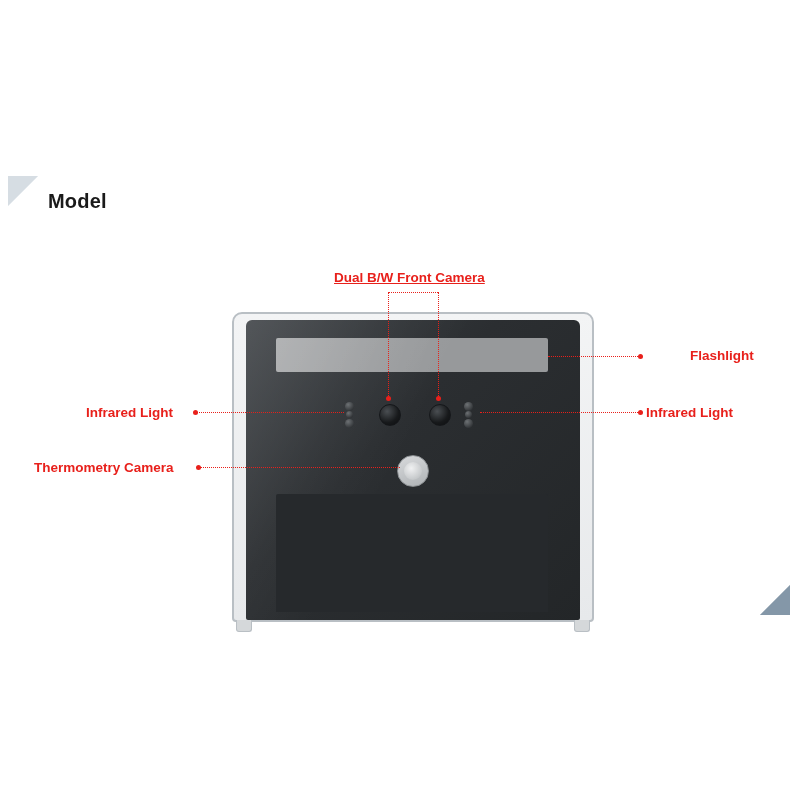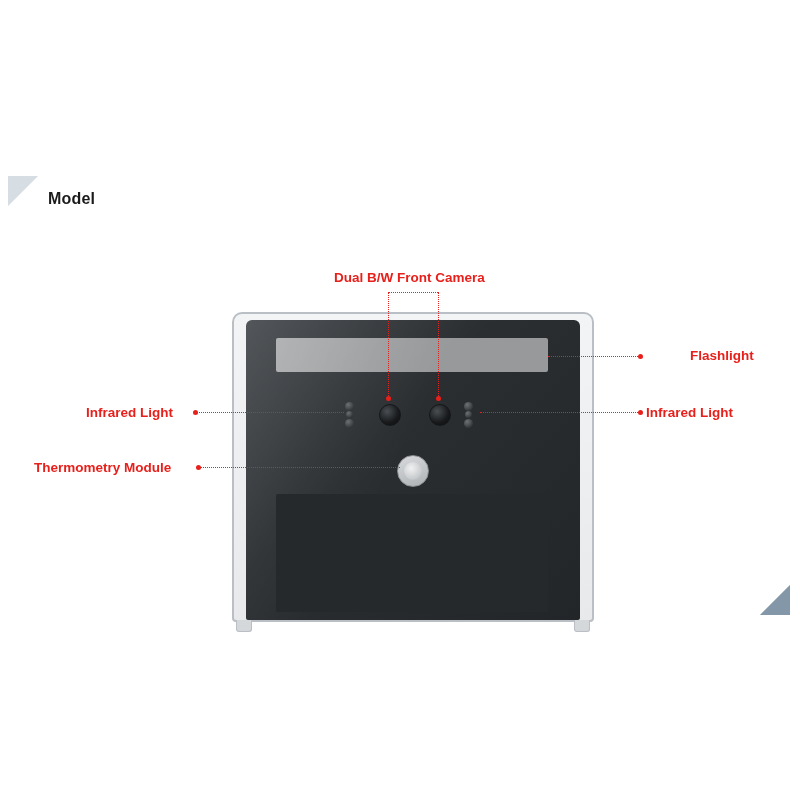--- a/index.html
+++ b/index.html
@@ -52,21 +52,21 @@
     height: 0;
     border-bottom: 30px solid #c3ccd4;
     border-left: 30px solid transparent;
   }
 
   
   .page-title {
     position: absolute;
     left: 48px;
     top: 190px;
-    font-size: 16px;
+    font-size: 20px;
     font-weight: bold;
     color: #1a1a1a;
     letter-spacing: 0.2px;
   }
 
   
   .device {
     position: absolute;
     left: 232px;
     top: 312px;
@@ -256,21 +256,21 @@
 
   <div class="thermometry"></div>
   <div class="thermometry-inner"></div>
 
   <div class="lcd-panel"></div>
 
   <div class="foot foot-l"></div>
   <div class="foot foot-r"></div>
 </div>
 
-<div class="callout-label" style="left:334px; top:270px;">Dual B/W Front Camera</div>
+<div class="callout-label" style="left:334px; top:270px;text-decoration:underline;">Dual B/W Front Camera</div>
 <div class="leader">
   <div class="leader-v" style="left:388px; top:292px; height:104px;"></div>
   <div class="leader-dot" style="left:385.5px; top:396px;"></div>
   <div class="leader-v" style="left:438px; top:292px; height:104px;"></div>
   <div class="leader-dot" style="left:435.5px; top:396px;"></div>
   <div class="leader-h" style="left:388px; top:292px; width:50px;"></div>
 </div>
 
 <div class="callout-label" style="left:646px; top:348px;margin-left:44px;">Flashlight</div>
 <div class="leader">
@@ -283,17 +283,17 @@
   <div class="leader-h" style="left:196px; top:412px; width:148px;"></div>
   <div class="leader-dot" style="left:193px; top:409.5px;"></div>
 </div>
 
 <div class="callout-label" style="left:646px; top:405px;">Infrared Light</div>
 <div class="leader">
   <div class="leader-h" style="left:480px; top:412px; width:160px;"></div>
   <div class="leader-dot" style="left:638px; top:409.5px;"></div>
 </div>
 
-<div class="callout-label" style="left:34px; top:460px;">Thermometry Module</div>
+<div class="callout-label" style="left:34px; top:460px;">Thermometry Camera</div>
 <div class="leader">
   <div class="leader-h" style="left:200px; top:467px; width:200px;"></div>
   <div class="leader-dot" style="left:196px; top:464.5px;"></div>
 </div>
 
 </body></html>

